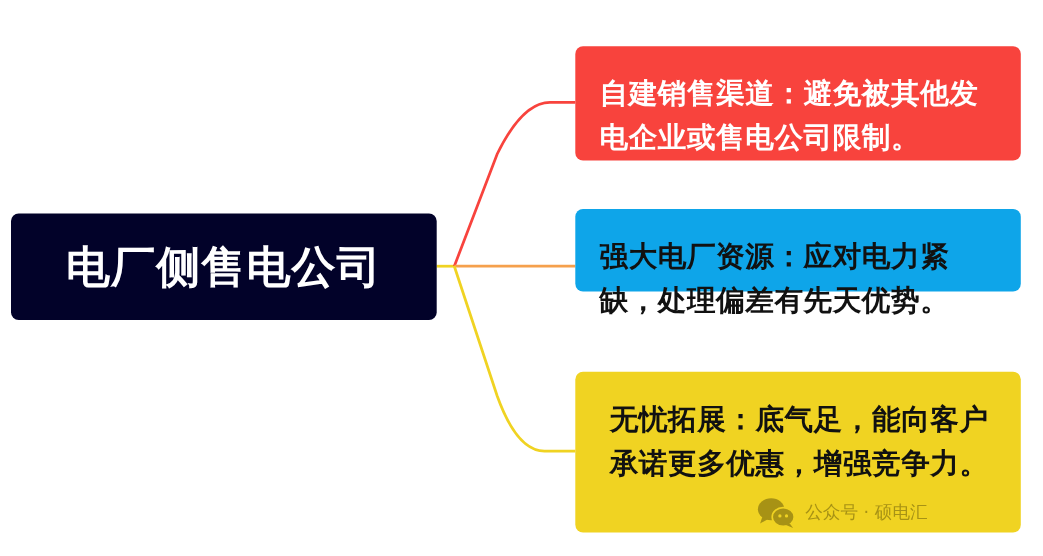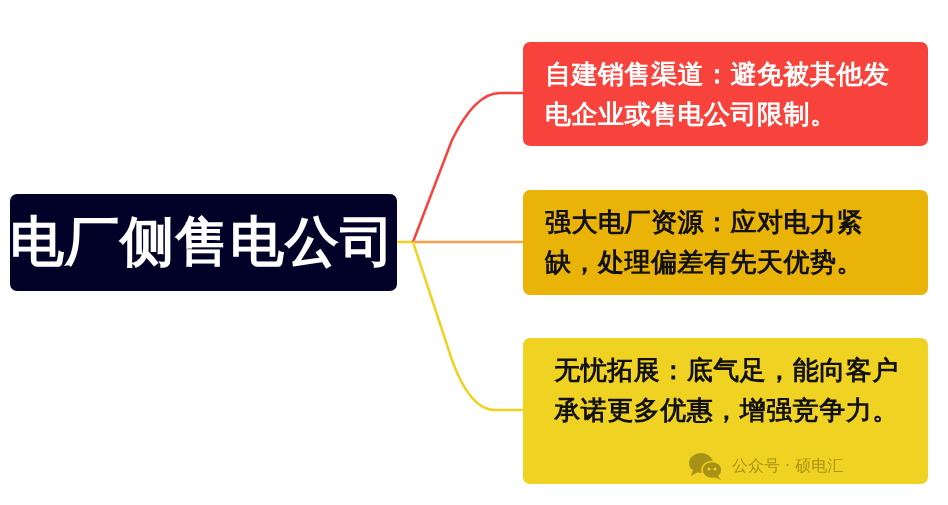--- a/index.html
+++ b/index.html
@@ -2,30 +2,30 @@
 <html><head>
   <meta charset="utf-8">
   <style>
     html, body { margin: 0; padding: 0; background: #ffffff; }
     body { width: 948px; height: 505px; position: relative; overflow: hidden;
            font-family: "DejaVu Sans", "Liberation Sans", sans-serif; }
     .connectors { position: absolute; left: 0; top: 0; width: 948px; height: 505px; }
     .root {
       position: absolute; left: 10px; top: 194px; width: 387px; height: 97px;
       background: #020229; border-radius: 7px;
-      display: flex; align-items: center; 
-      color: #ffffff; font-weight: bold; font-size: 54px; letter-spacing: 1px;
+      display: flex; align-items: center; justify-content: center;
+      color: #ffffff; font-weight: bold; font-size: 40px; letter-spacing: 1px;
     }
     .node {
       position: absolute; left: 523px; width: 405px; border-radius: 7px;
-      box-sizing: border-box; padding: 12px 20px 0 22px;
+      box-sizing: border-box; padding: 24px 20px 0 22px;
       font-weight: bold; font-size: 26px; line-height: 40px; letter-spacing: 0.5px;
     }
     .node-red { top: 42px; height: 104px; background: #F8433D; color: #ffffff; }
-    .node-orange { top: 190px; height: 105px; background: #eab308; color: #111111; }
+    .node-orange { top: 190px; height: 75px; background: #0ea5e9; color: #111111; }
     .node-yellow { top: 338px; height: 146px; background: #F0D322; color: #111111; text-align: center; }
     .watermark {
       position: absolute; left: 688px; top: 448px; height: 36px;
       display: flex; align-items: center; gap: 8px;
       color: #A79215; font-size: 16px; font-weight: normal;
     }
     .wm-icon { width: 36px; height: 30px; position: relative; }
   </style>
 </head>
 <body>

